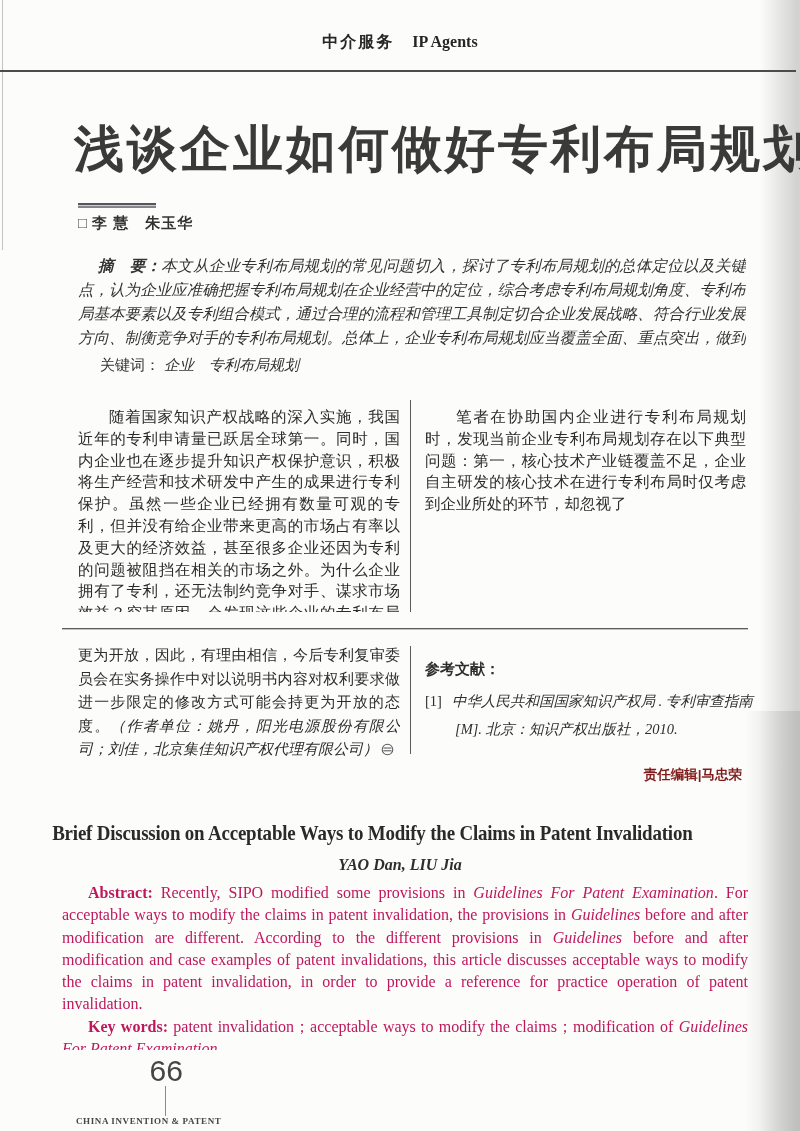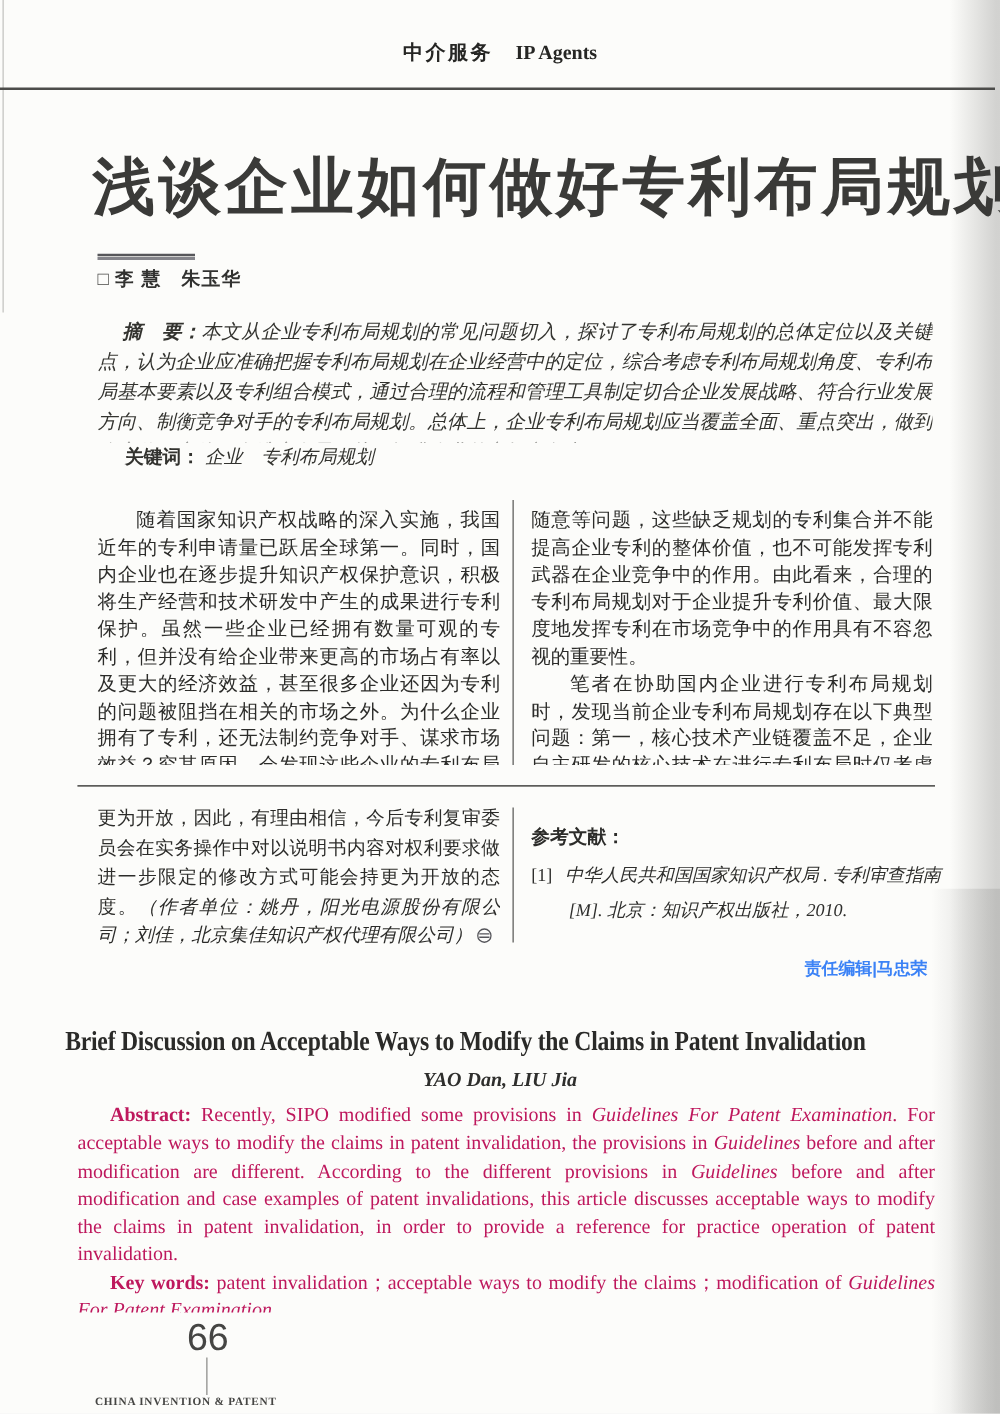--- a/index.html
+++ b/index.html
@@ -46,21 +46,21 @@
   
   .abstract{
     position:absolute;top:254px;left:78px;width:668px;max-height:100px;overflow:hidden;
     font-size:15.5px;line-height:24px;font-style:italic;text-align:justify;
     text-indent:20px;color:#33332f;
   }
   .abstract .label{font-weight:bold;}
   .keywords{
     position:absolute;top:356px;left:100px;font-size:15px;color:#33332f;
   }
-  .keywords .label{font-weight:bold;font-style:normal;font-family:"Liberation Sans",sans-serif;}
+  .keywords .label{font-weight:normal;font-style:normal;font-family:"Liberation Sans",sans-serif;}
   .keywords .kw-text{font-style:italic;margin-left:4px;}
 
   
   .body-section{position:absolute;top:400px;left:78px;width:668px;height:216px;}
   .body-col{
     position:absolute;top:6px;width:322px;height:206px;overflow:hidden;
     font-size:15.5px;line-height:21.8px;text-align:justify;color:#2c2c2a;
   }
   .body-col p{margin:0;text-indent:2em;}
   .body-col p.cont{text-indent:0;}
@@ -86,21 +86,21 @@
   .ref-item{
     position:absolute;top:32px;left:0;width:321px;max-height:60px;overflow:hidden;
     font-size:14.5px;line-height:27.5px;font-style:italic;color:#2e2e2c;
     padding-left:30px;text-indent:-30px;
   }
   .ref-item .idx{font-style:normal;margin-right:10px;}
   .editor-rule{position:absolute;top:102px;left:0;width:318px;height:1px;background:#77777
 5;}
   .editor-credit{
     position:absolute;top:110px;right:4px;font-size:13.5px;font-weight:bold;
-    font-family:"Liberation Sans",sans-serif;color:#3b82f6;text-align:center;
+    font-family:"Liberation Sans",sans-serif;color:#7f1d1d;text-align:center;
   }
 
   
   .en-title{position:absolute;top:820px;left:0;width:100%;text-align:left;color:#2a2a28;}
   .en-title .inner{
     display:inline-block;font-size:22px;font-weight:bold;white-space:nowrap;
     transform:scaleX(0.86);transform-origin:center;letter-spacing:-0.2px;
   }
   .en-authors{position:absolute;top:856px;left:0;width:100%;text-align:center;
     font-size:16px;font-weight:bold;font-style:italic;color:#2e2e2c;}
@@ -147,21 +147,20 @@
   <div class="keywords">
     <span class="label">关键词：</span><span class="kw-text">企业　专利布局规划</span>
   </div>
 
   <div class="body-section">
     <div class="body-col col-left">
       <p>随着国家知识产权战略的深入实施，我国近年的专利申请量已跃居全球第一。同时，国内企业也在逐步提升知识产权保护意识，积极将生产经营和技术研发中产生的成果进行专利保护。虽然一些企业已经拥有数量可观的专利，但并没有给企业带来更高的市场占有率以及更大的经济效益，甚至很多企业还因为专利的问题被阻挡在相关的市场之外。为什么企业拥有了专利，还无法制约竞争对手、谋求市场效益？究其原因，会发现这些企业的专利布局普遍存在单一、零散、</p>
     </div>
     <div class="col-divider-1"></div>
     <div class="body-col col-right">
-      <p class="cont">随意等问题，这些缺乏规划的专利集合并不能提高企业专利的整体价值，也不可能发挥专利武器在企业竞争中的作用。由此看来，合理的专利布局规划对于企业提升专利价值、最大限度地发挥专利在市场竞争中的作用具有不容忽视的重要性。</p>
       <p>笔者在协助国内企业进行专利布局规划时，发现当前企业专利布局规划存在以下典型问题：第一，核心技术产业链覆盖不足，企业自主研发的核心技术在进行专利布局时仅考虑到企业所处的环节，却忽视了</p>
     </div>
   </div>
 
   <div class="section-rule"></div>
 
   <div class="section2">
     <div class="s2-left">
       <span>更为开放，因此，有理由相信，今后专利复审委员会在实务操作中对以说明书内容对权利要求做进一步限定的修改方式可能会持更为开放的态度。</span><span class="affil">（作者单位：姚丹，阳光电源股份有限公司；刘佳，北京集佳知识产权代理有限公司）</span><span class="end-mark"><svg width="13" height="13" viewBox="0 0 14 14">
             <circle cx="7" cy="7" r="5.7" fill="none" stroke="#55555a" stroke-width="1.1"></circle>

